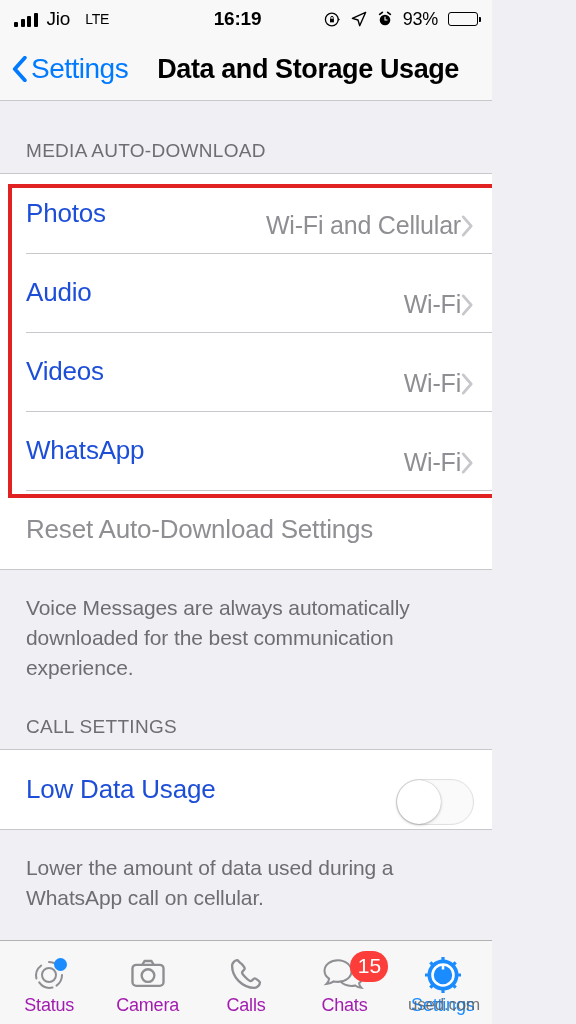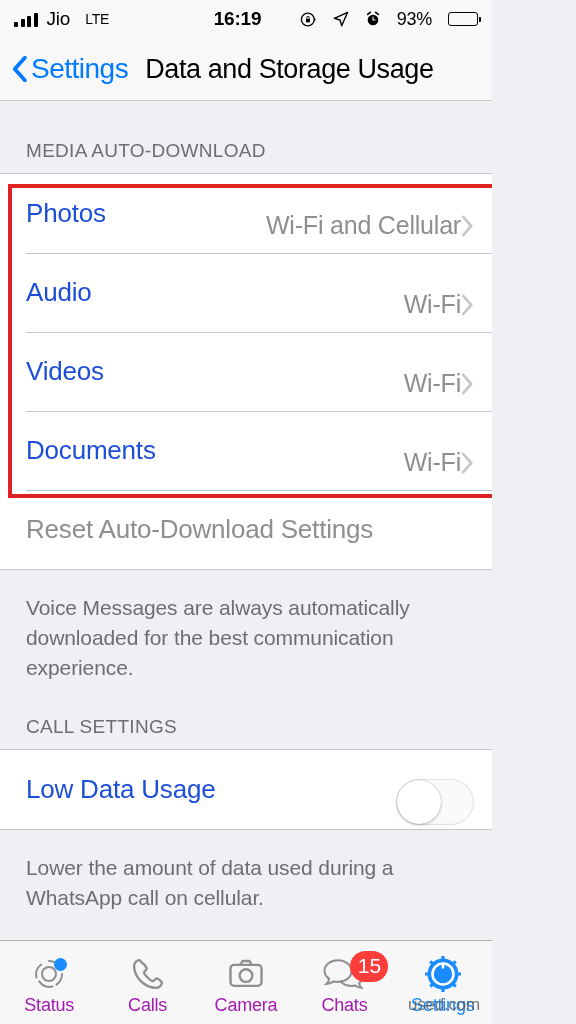--- a/index.html
+++ b/index.html
@@ -52,21 +52,21 @@
     font-size: 19px;
     font-weight: bold;
     letter-spacing: -0.2px;
     pointer-events: none;
   }
 
   .sb-right {
     margin-left: auto;
     display: flex;
     align-items: center;
-    gap: 16px;
+    gap: 10px;
   }
   .icon-rotlock { width: 17px; height: 17px; display: block; }
   .icon-loc { width: 16px; height: 16px; display: block; }
   .icon-alarm { width: 16px; height: 16px; display: block; }
   .battery-pct { font-size: 18px; letter-spacing: -0.3px; }
   .battery {
     width: 30px; height: 14px;
     border: 1.5px solid #000;
     border-radius: 3px;
     position: relative;
@@ -100,23 +100,23 @@
   .chev-back {
     width: 15px; height: 26px;
     display: block;
   }
   .back-label {
     color: #007aff;
     font-size: 28px;
     letter-spacing: -0.5px;
   }
   .nav-title {
-    margin-left: 17px;
+    margin-left: 29px;
     font-size: 27px;
-    font-weight: normal;
+    font-weight: bold;
     color: #000;
     letter-spacing: -0.4px;
   }
 
   
   .content {
     position: absolute;
     top: 102px; left: 0; right: 0; bottom: 0;
     background: #efeff4;
     overflow: hidden;
@@ -227,21 +227,21 @@
     align-items: center;
     justify-content: center;
     gap: 2px;
     position: relative;
     cursor: pointer;
     padding-top: 5px;
   }
   .tab-icon {
     height: 38px;
     display: flex;
-    align-items: center;
+    align-items: flex-start;
     justify-content: center;
     position: relative;
   }
   .tab-label {
     font-size: 18px;
     color: #a21caf;
     letter-spacing: -0.2px;
   }
   .tab.active .tab-label { color: #1a8cff; }
   .badge {
@@ -360,21 +360,21 @@
         <span class="row-label">Videos</span>
         <span class="row-right">
           <span class="row-value">Wi-Fi</span>
           <svg class="chev-right" viewBox="0 0 10 18">
             <path d="M1.5 1.5 L8 9 L1.5 16.5" fill="none" stroke="#c7c7cc" stroke-width="2.2" stroke-linecap="round" stroke-linejoin="round"></path>
           </svg>
         </span>
       </div>
 
       <div class="row">
-        <span class="row-label">Documents</span>
+        <span class="row-label">WhatsApp</span>
         <span class="row-right">
           <span class="row-value">Wi-Fi</span>
           <svg class="chev-right" viewBox="0 0 10 18">
             <path d="M1.5 1.5 L8 9 L1.5 16.5" fill="none" stroke="#c7c7cc" stroke-width="2.2" stroke-linecap="round" stroke-linejoin="round"></path>
           </svg>
         </span>
       </div>
 
       <div class="row">
         <span class="row-label muted">Reset Auto-Download Settings</span>
@@ -427,35 +427,35 @@
           <circle cx="20" cy="20" r="7" fill="none" stroke="#8e8e93" stroke-width="2"></circle>
         </svg>
         <span class="status-dot"></span>
       </span>
       <span class="tab-label">Status</span>
     </div>
 
     <div class="tab">
       <span class="tab-icon">
         <svg width="38" height="38" viewBox="0 0 24 24">
-          <path d="M6.6 3.2 C5 3.2 3.2 5 3.2 6.6 c0 7.6 6.6 14.2 14.2 14.2 1.6 0 3.4-1.8 3.4-3.4 0-.6-2.6-2.6-3.3-2.6-.8 0-1.8 1.7-2.5 1.7-1.2 0-5.5-4.3-5.5-5.5 0-.7 1.7-1.7 1.7-2.5 0-.7-2-3.3-2.6-3.3z" fill="none" stroke="#8e8e93" stroke-width="1.5" stroke-linejoin="round"></path>
-        </svg>
-      </span>
-      <span class="tab-label">Calls</span>
-    </div>
-
-    <div class="tab">
-      <span class="tab-icon">
-        <svg width="38" height="38" viewBox="0 0 24 24">
           <rect x="2.2" y="6.2" width="19.6" height="13.3" rx="2.4" fill="none" stroke="#8e8e93" stroke-width="1.5"></rect>
           <path d="M8.4 6.2 L9.8 3.8 h4.4 L15.6 6.2" fill="none" stroke="#8e8e93" stroke-width="1.5" stroke-linejoin="round"></path>
           <circle cx="12" cy="13" r="4" fill="none" stroke="#8e8e93" stroke-width="1.5"></circle>
         </svg>
       </span>
       <span class="tab-label">Camera</span>
+    </div>
+
+    <div class="tab">
+      <span class="tab-icon">
+        <svg width="38" height="38" viewBox="0 0 24 24">
+          <path d="M6.6 3.2 C5 3.2 3.2 5 3.2 6.6 c0 7.6 6.6 14.2 14.2 14.2 1.6 0 3.4-1.8 3.4-3.4 0-.6-2.6-2.6-3.3-2.6-.8 0-1.8 1.7-2.5 1.7-1.2 0-5.5-4.3-5.5-5.5 0-.7 1.7-1.7 1.7-2.5 0-.7-2-3.3-2.6-3.3z" fill="none" stroke="#8e8e93" stroke-width="1.5" stroke-linejoin="round"></path>
+        </svg>
+      </span>
+      <span class="tab-label">Calls</span>
     </div>
 
     <div class="tab">
       <span class="tab-icon">
         <svg width="44" height="38" viewBox="0 0 28 22">
           <path d="M10.2 2.2 C5.4 2.2 1.6 5.2 1.6 8.9 c0 2 1.1 3.8 2.9 5 -.1 1.4-.7 2.6-1.7 3.5 1.8-.1 3.4-.8 4.6-1.7 .9.2 1.8.3 2.8.3 4.8 0 8.6-3 8.6-6.7 S15 2.2 10.2 2.2z" fill="none" stroke="#8e8e93" stroke-width="1.3"></path>
           <path d="M19.2 6.4 c4 .5 6.9 3 6.9 6 0 1.7-1 3.3-2.5 4.4 .1 1.2 .6 2.2 1.4 3 -1.5-.1-2.9-.7-3.9-1.5 -.8.2-1.6.3-2.4.3 -3 0-5.6-1.2-7-3" fill="none" stroke="#8e8e93" stroke-width="1.3"></path>
         </svg>
         <span class="badge">15</span>
       </span>

